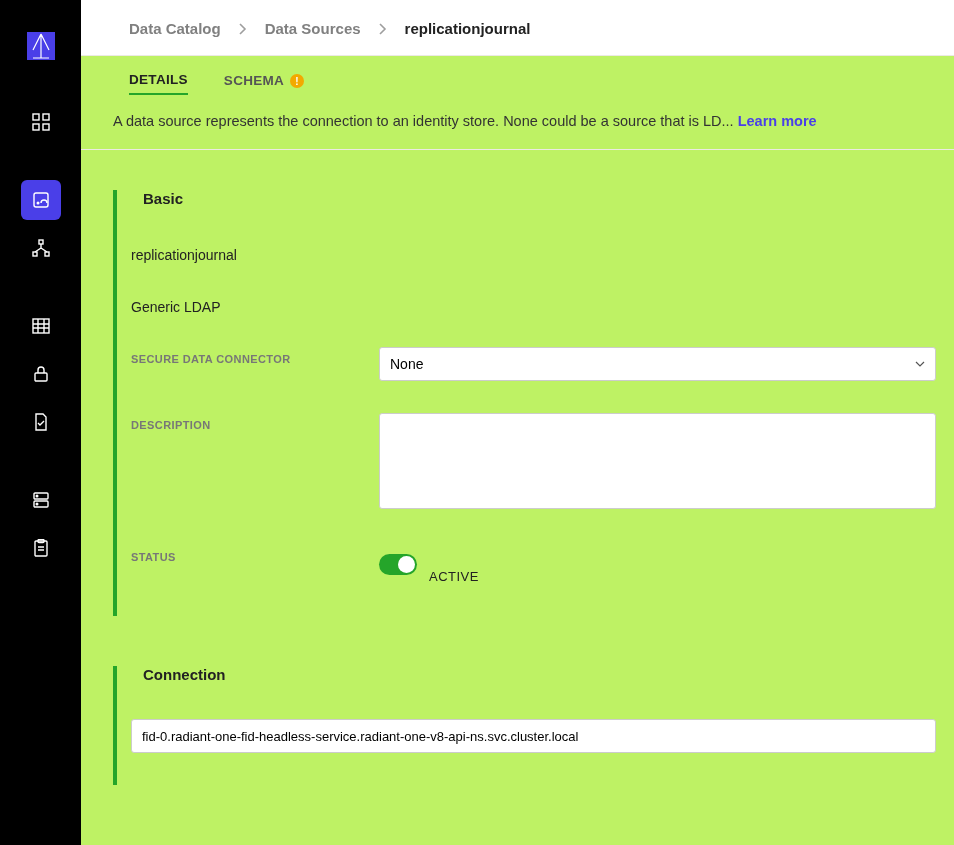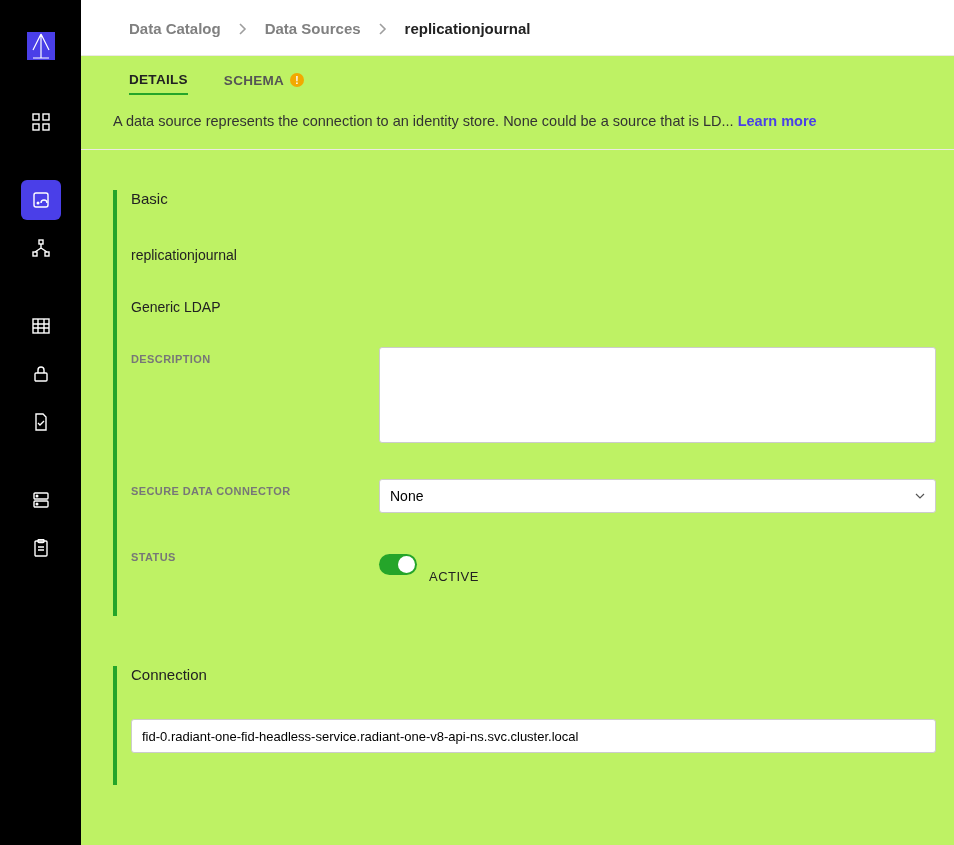--- a/index.html
+++ b/index.html
@@ -75,21 +75,21 @@
     padding: 16px 48px 0 48px;
   }
   .tab {
     font-size: 13.5px;
     font-weight: 600;
     color: #555;
     padding-bottom: 6px;
     letter-spacing: 0.3px;
     cursor: pointer;
     display:flex;
-    align-items:flex-start;
+    align-items:flex-end;
     gap:6px;
   }
   .tab.active {
     color: #222;
     border-bottom: 2px solid #25a52a;
   }
   .warn-badge {
     width: 14px; height:14px; border-radius:50%;
     background:#f2a900;
     display:inline-flex; align-items:center; justify-content:center;
@@ -106,23 +106,24 @@
 
   .content { padding: 40px 18px 40px 32px; }
 
   .section {
     border-left: 4px solid #25a52a;
     padding: 0 0 32px 14px;
     margin-bottom: 50px;
   }
   .section-title {
     font-size: 15px;
-    font-weight: 400;
+    font-weight: 700;
     color: #222;
     margin-bottom: 36px;
+    margin-left: 12px;
   }
   .form-row {
     display: flex;
     align-items: flex-start;
     margin-bottom: 32px;
   }
   .form-row.last { margin-bottom: 0;}
   .form-label {
     width: 248px;
     flex-shrink: 0;
@@ -303,38 +304,38 @@
 
       <div class="form-row">
         <div class="form-value">replicationjournal</div>
       </div>
 
       <div class="form-row">
         <div class="form-value">Generic LDAP</div>
       </div>
 
       <div class="form-row">
-        <div class="form-label">DESCRIPTION</div>
-        <div class="form-control">
-          <textarea class="textarea" value="" style=""></textarea>
-        </div>
-      </div>
-
-      <div class="form-row">
         <div class="form-label">SECURE DATA CONNECTOR</div>
         <div class="form-control">
           <div class="select">
             <span>None</span>
             <svg width="10" height="6" viewBox="0 0 10 6">
                 <path d="M1 1l4 4 4-4" stroke="#555" stroke-width="1.2" fill="none"></path>
               </svg>
           </div>
         </div>
       </div>
 
+      <div class="form-row">
+        <div class="form-label">DESCRIPTION</div>
+        <div class="form-control">
+          <textarea class="textarea" value="" style=""></textarea>
+        </div>
+      </div>
+
       <div class="form-row last">
         <div class="form-label">STATUS</div>
         <div class="toggle-wrap">
           <div class="toggle">
             <div class="toggle-knob"></div>
           </div>
           <span class="toggle-label">ACTIVE</span>
         </div>
       </div>
     </div>

